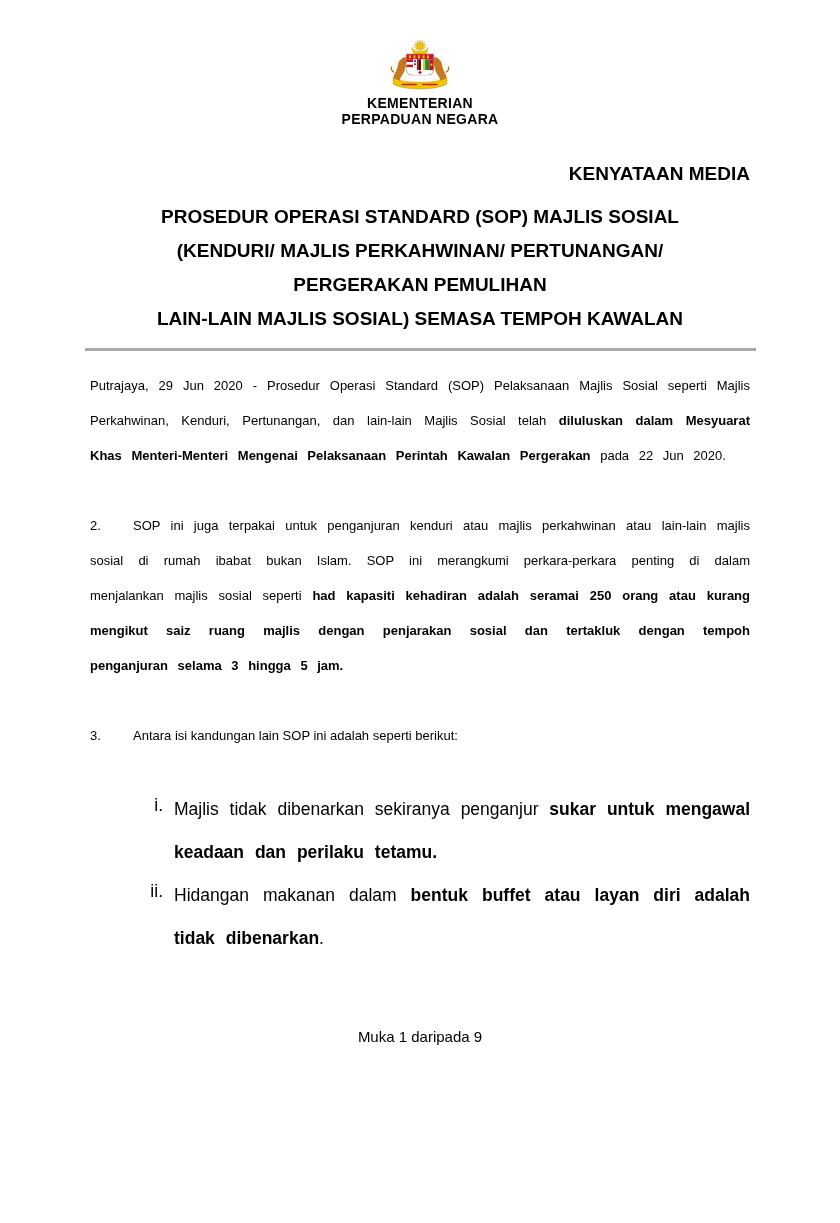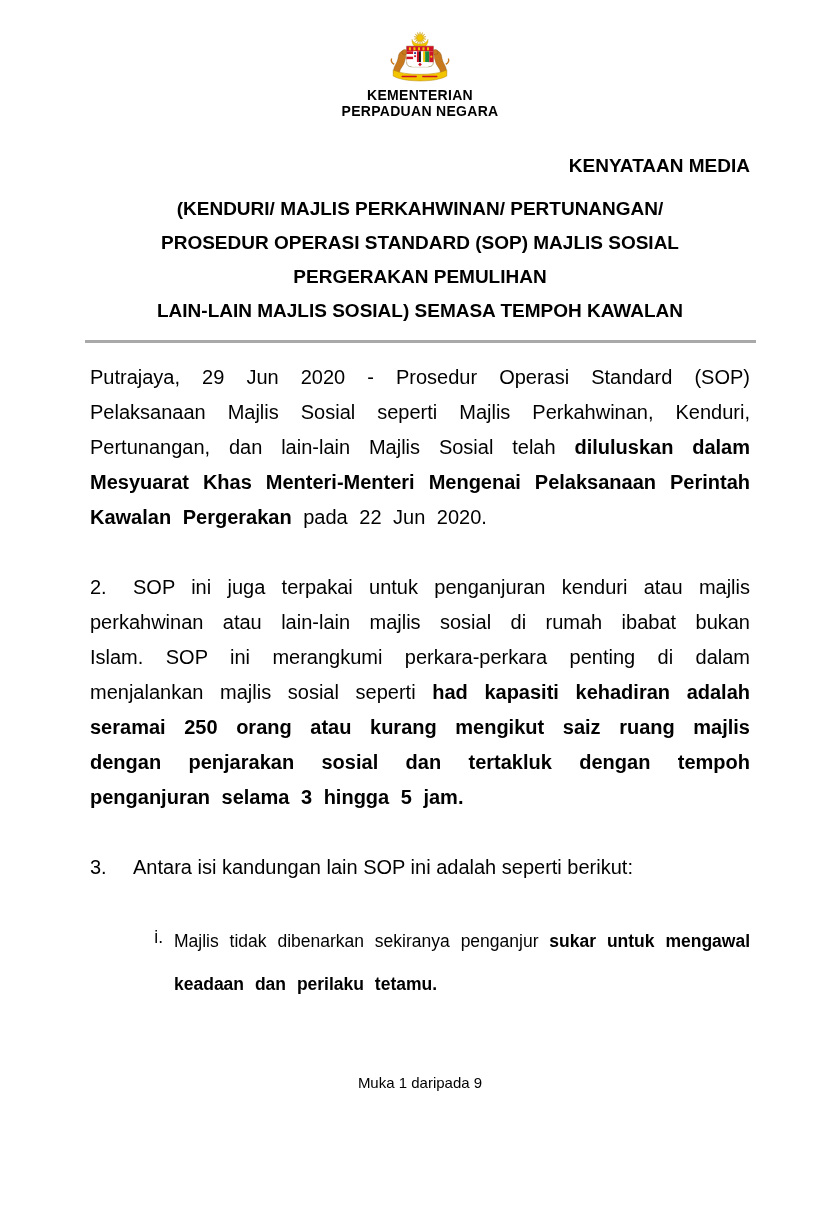--- a/index.html
+++ b/index.html
@@ -7,32 +7,32 @@
   body { font-family:"Liberation Sans","DejaVu Sans",sans-serif; color:#000; }
   .page {
     position:relative;
     width:840px; height:1223px;
     margin:0 auto;
     background:#fff;
     padding:0 90px;
     overflow:hidden;
   }
   
-  .doc-header { text-align:center; padding-top:30px; }
+  .doc-header { text-align:center; padding-top:38px; }
   .crest { width:68px; height:54px; display:inline-block; }
   .ministry-name { font-size:14px; font-weight:bold; line-height:15.5px; letter-spacing:0.3px; }
   
   .media-heading { font-size:19px; font-weight:bold; text-align:right; line-height:26px; margin-top:34px; }
   .subtitle { margin-top:13px; }
   .subtitle-line { font-size:19px; font-weight:bold; text-align:center; line-height:34px; }
   
   .title-rule { height:3px; background:#a9a9a9; margin:12px -6px 17px -5px; }
   
   .para {
-    font-size:20px; line-height:35px;
+    font-size:13px; line-height:35px;
     text-align:justify; word-spacing:6px;
     margin:0 0 35px 0;
   }
   .para.first { margin-top:0; }
   .para-num { display:inline-block; width:43px; word-spacing:normal; }
   .para.no-justify { text-align:left; word-spacing:normal; }
   
   .sop-list { margin:0; }
   .list-item { display:flex; }
   .li-marker {
@@ -105,36 +105,40 @@
     </svg>
     <div class="ministry-name">
       <div>KEMENTERIAN</div>
       <div>PERPADUAN NEGARA</div>
     </div>
   </div>
 
   <div class="media-heading">KENYATAAN MEDIA</div>
 
   <div class="subtitle">
+    <div class="subtitle-line">PROSEDUR OPERASI STANDARD (SOP) MAJLIS SOSIAL</div>
     <div class="subtitle-line">(KENDURI/ MAJLIS PERKAHWINAN/ PERTUNANGAN/</div>
-    <div class="subtitle-line">PROSEDUR OPERASI STANDARD (SOP) MAJLIS SOSIAL</div>
     <div class="subtitle-line">PERGERAKAN PEMULIHAN</div>
     <div class="subtitle-line">LAIN-LAIN MAJLIS SOSIAL) SEMASA TEMPOH KAWALAN</div>
   </div>
 
   <div class="title-rule"></div>
 
   <p class="para first"><span>Putrajaya, 29 Jun 2020 - Prosedur Operasi Standard (SOP) Pelaksanaan Majlis Sosial seperti Majlis Perkahwinan, Kenduri, Pertunangan, dan lain-lain Majlis Sosial telah </span><b>diluluskan dalam Mesyuarat Khas Menteri-Menteri Mengenai Pelaksanaan Perintah Kawalan Pergerakan</b><span> pada 22 Jun 2020.</span></p>
 
   <p class="para"><span class="para-num">2.</span><span>SOP ini juga terpakai untuk penganjuran kenduri atau majlis perkahwinan atau lain-lain majlis sosial di rumah ibabat bukan Islam. SOP ini merangkumi perkara-perkara penting di dalam menjalankan majlis sosial seperti </span><b>had kapasiti kehadiran adalah seramai 250 orang atau kurang mengikut saiz ruang majlis dengan penjarakan sosial dan tertakluk dengan tempoh penganjuran selama 3 hingga 5 jam.</b></p>
 
   <p class="para no-justify"><span class="para-num">3.</span><span>Antara isi kandungan lain SOP ini adalah seperti berikut:</span></p>
 
   <div class="sop-list">
     <div class="list-item">
       <span class="li-marker">i.</span>
       <div class="li-body"><span>Majlis tidak dibenarkan sekiranya penganjur </span><b>sukar untuk mengawal keadaan dan perilaku tetamu.</b></div>
     </div>
+    <div class="list-item">
+      <span class="li-marker">ii.</span>
+      <div class="li-body"><span>Hidangan makanan dalam </span><b>bentuk buffet atau layan diri adalah tidak dibenarkan</b><span>.</span></div>
+    </div>
   </div>
 
   <div class="doc-footer">Muka 1 daripada 9</div>
 
 </div>
 
 </body></html>

